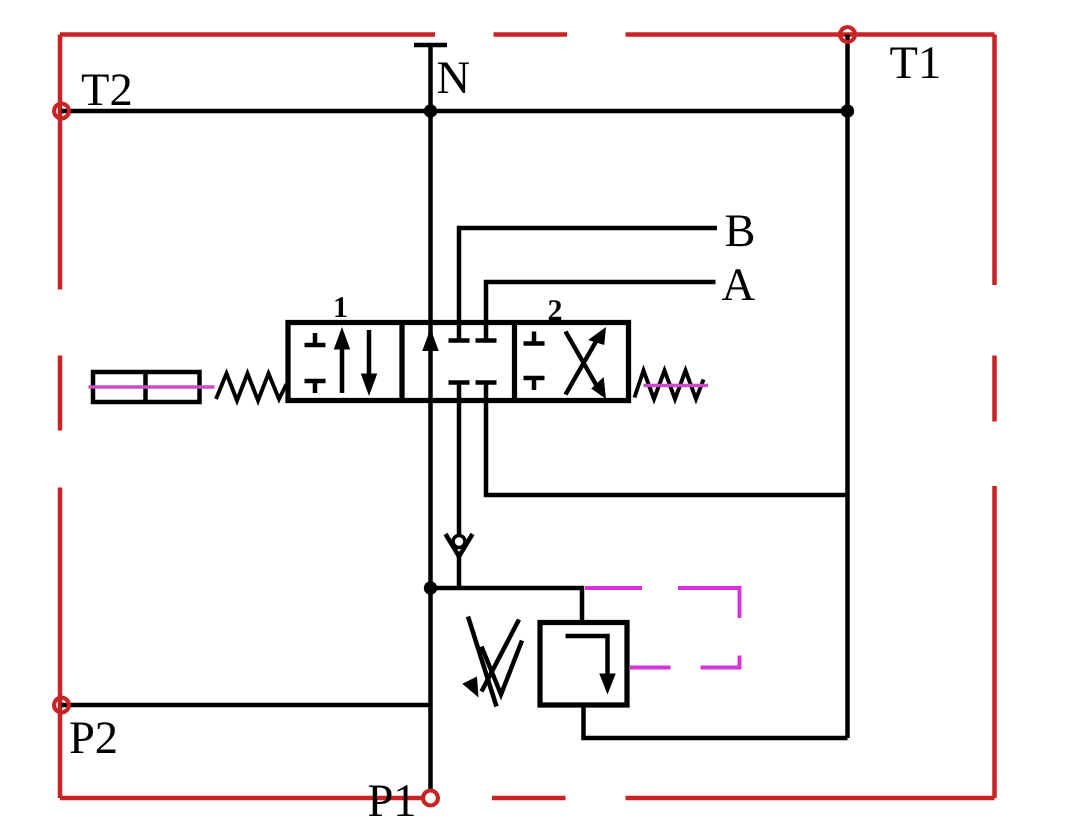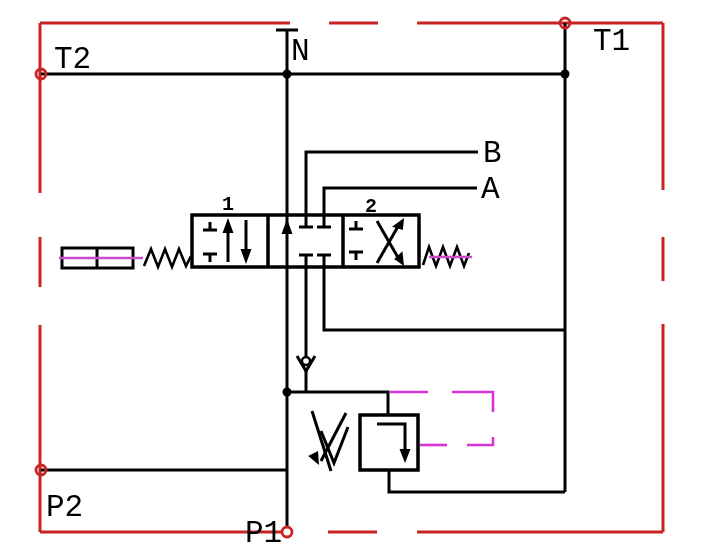--- a/index.html
+++ b/index.html
@@ -1,20 +1,20 @@
 <!DOCTYPE html>
 <html><head>
 <meta charset="utf-8">
 <style>
   html,body{margin:0;padding:0;background:#ffffff;}
   .canvas{
     position:relative;
     width:720px;height:554px;
     background:#ffffff;
-    font-family:Liberation Mono, monospace;
+    font-family:Liberation Serif, serif;
     overflow:hidden;
   }
   .schematic{position:absolute;left:0;top:0;}
   .lbl{
     position:absolute;
     color:#000;
     font-size:31px;
     line-height:1;
     white-space:nowrap;
     user-select:none;
@@ -150,18 +150,18 @@
       <circle cx="41" cy="470" r="5"></circle>
       <circle cx="287" cy="532" r="5"></circle>
     </g>
   </svg>
 
   <div class="lbl" style="left:54px;top:44px">T2</div>
   <div class="lbl" style="left:291px;top:36px">N</div>
   <div class="lbl" style="left:593px;top:26px">T1</div>
   <div class="lbl" style="left:483px;top:138px">B</div>
   <div class="lbl" style="left:481px;top:174px">A</div>
-  <div class="lbl" style="left:46px;top:492px">P2</div>
+  <div class="lbl" style="left:46px;top:476px">P2</div>
   <div class="lbl" style="left:245px;top:518px">P1</div>
   <div class="lbl small" style="left:222px;top:195px">1</div>
   <div class="lbl small" style="left:365px;top:197px">2</div>
 
 </div>
 
 </body></html>

